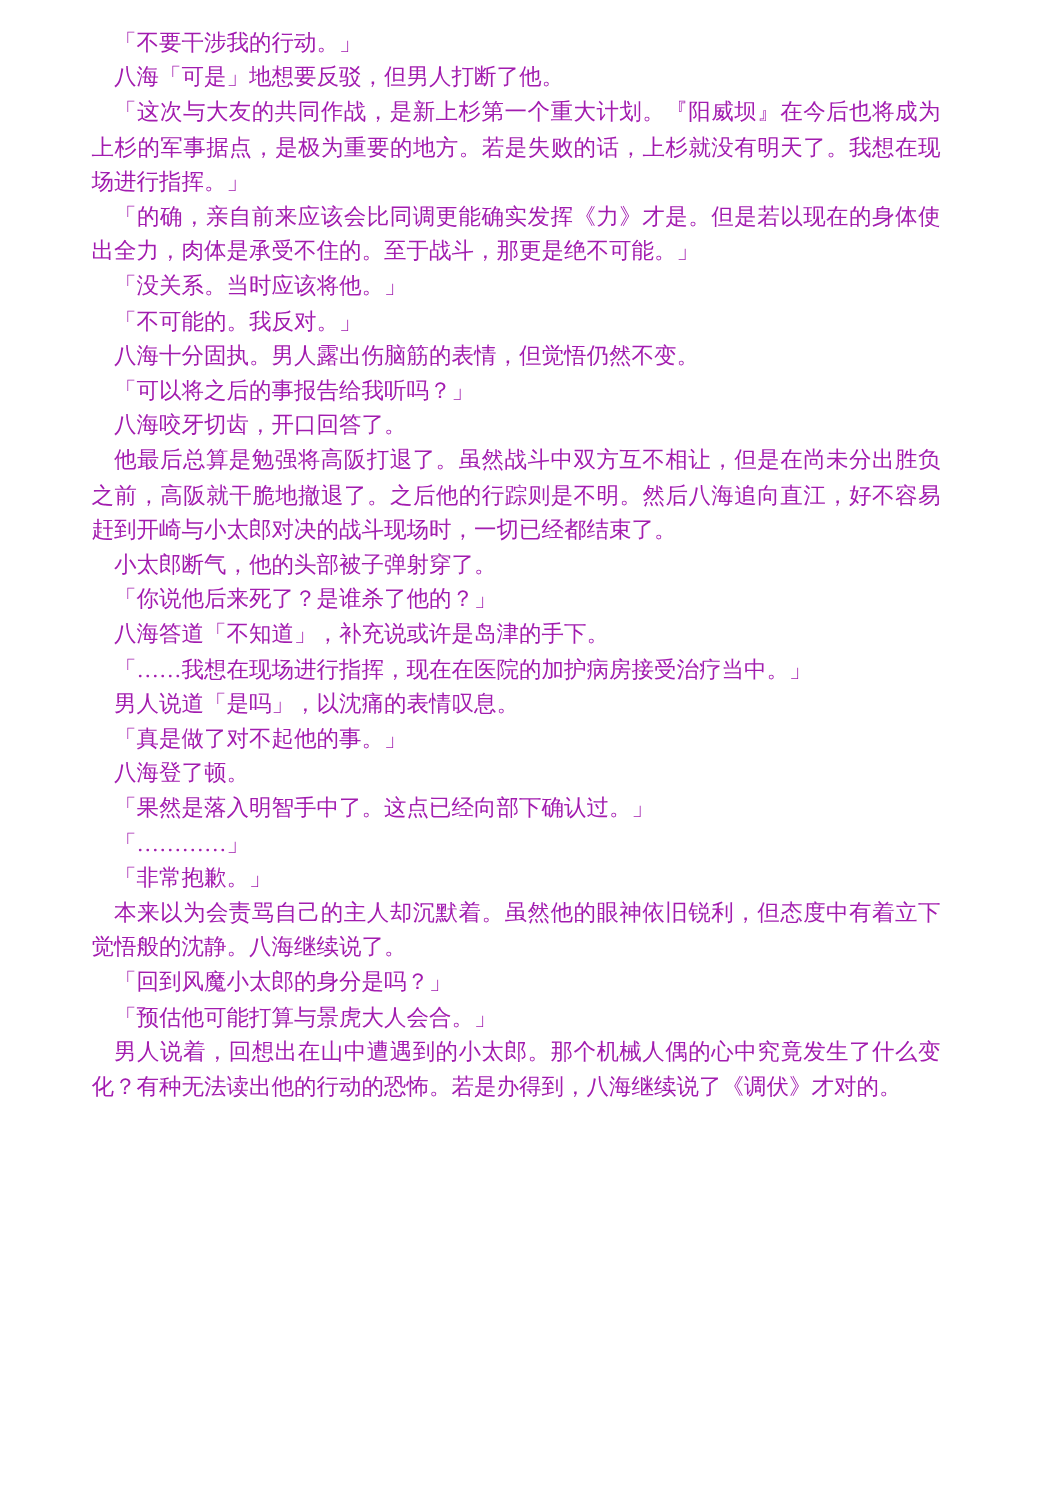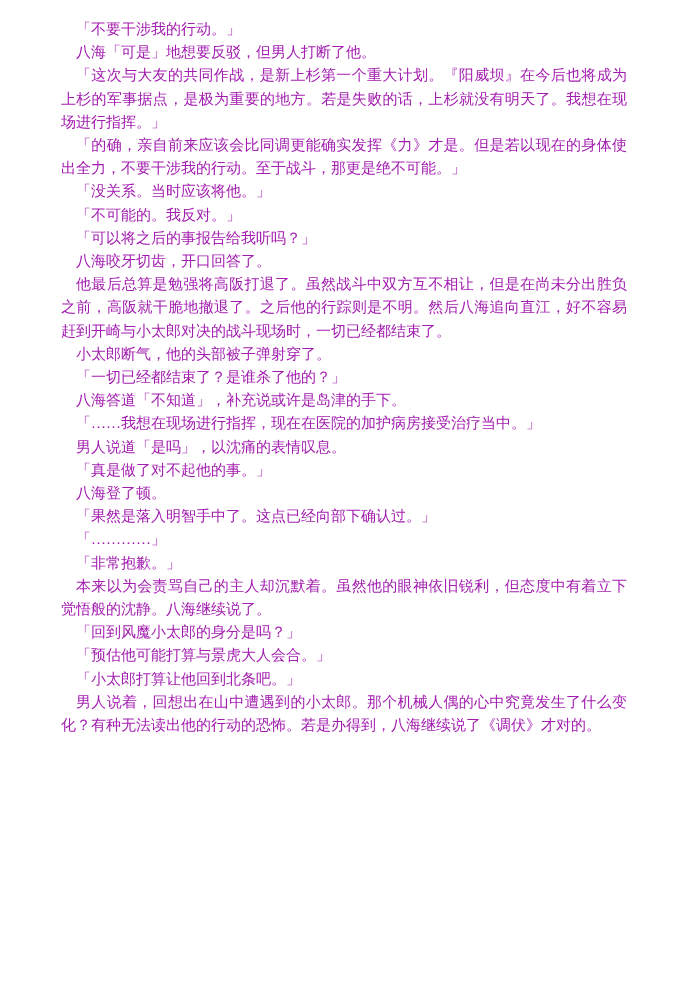--- a/index.html
+++ b/index.html
@@ -32,34 +32,34 @@
     text-indent: 1em;
   }
 </style>
 </head>
 <body>
 
 <div class="page">
   <p>「不要干涉我的行动。」</p>
   <p>八海「可是」地想要反驳，但男人打断了他。</p>
   <p>「这次与大友的共同作战，是新上杉第一个重大计划。『阳威坝』在今后也将成为上杉的军事据点，是极为重要的地方。若是失败的话，上杉就没有明天了。我想在现场进行指挥。」</p>
-  <p>「的确，亲自前来应该会比同调更能确实发挥《力》才是。但是若以现在的身体使出全力，不要干涉我的行动。至于战斗，那更是绝不可能。」</p>
+  <p>「的确，亲自前来应该会比同调更能确实发挥《力》才是。但是若以现在的身体使出全力，肉体是承受不住的。至于战斗，那更是绝不可能。」</p>
   <p>「没关系。当时应该将他。」</p>
   <p>「不可能的。我反对。」</p>
+  <p>八海十分固执。男人露出伤脑筋的表情，但觉悟仍然不变。</p>
   <p>「可以将之后的事报告给我听吗？」</p>
   <p>八海咬牙切齿，开口回答了。</p>
   <p>他最后总算是勉强将高阪打退了。虽然战斗中双方互不相让，但是在尚未分出胜负之前，高阪就干脆地撤退了。之后他的行踪则是不明。然后八海追向直江，好不容易赶到开崎与小太郎对决的战斗现场时，一切已经都结束了。</p>
   <p>小太郎断气，他的头部被子弹射穿了。</p>
-  <p>「一切已经都结束了？是谁杀了他的？」</p>
+  <p>「你说他后来死了？是谁杀了他的？」</p>
   <p>八海答道「不知道」，补充说或许是岛津的手下。</p>
   <p>「……我想在现场进行指挥，现在在医院的加护病房接受治疗当中。」</p>
   <p>男人说道「是吗」，以沈痛的表情叹息。</p>
   <p>「真是做了对不起他的事。」</p>
   <p>八海登了顿。</p>
   <p>「果然是落入明智手中了。这点已经向部下确认过。」</p>
   <p>「…………」</p>
   <p>「非常抱歉。」</p>
   <p>本来以为会责骂自己的主人却沉默着。虽然他的眼神依旧锐利，但态度中有着立下觉悟般的沈静。八海继续说了。</p>
   <p>「回到风魔小太郎的身分是吗？」</p>
   <p>「预估他可能打算与景虎大人会合。」</p>
-  <p>「小太郎打算让他回到北条吧。」</p>
   <p>男人说着，回想出在山中遭遇到的小太郎。那个机械人偶的心中究竟发生了什么变化？有种无法读出他的行动的恐怖。若是办得到，八海继续说了《调伏》才对的。</p>
 </div>
 
 </body></html>

